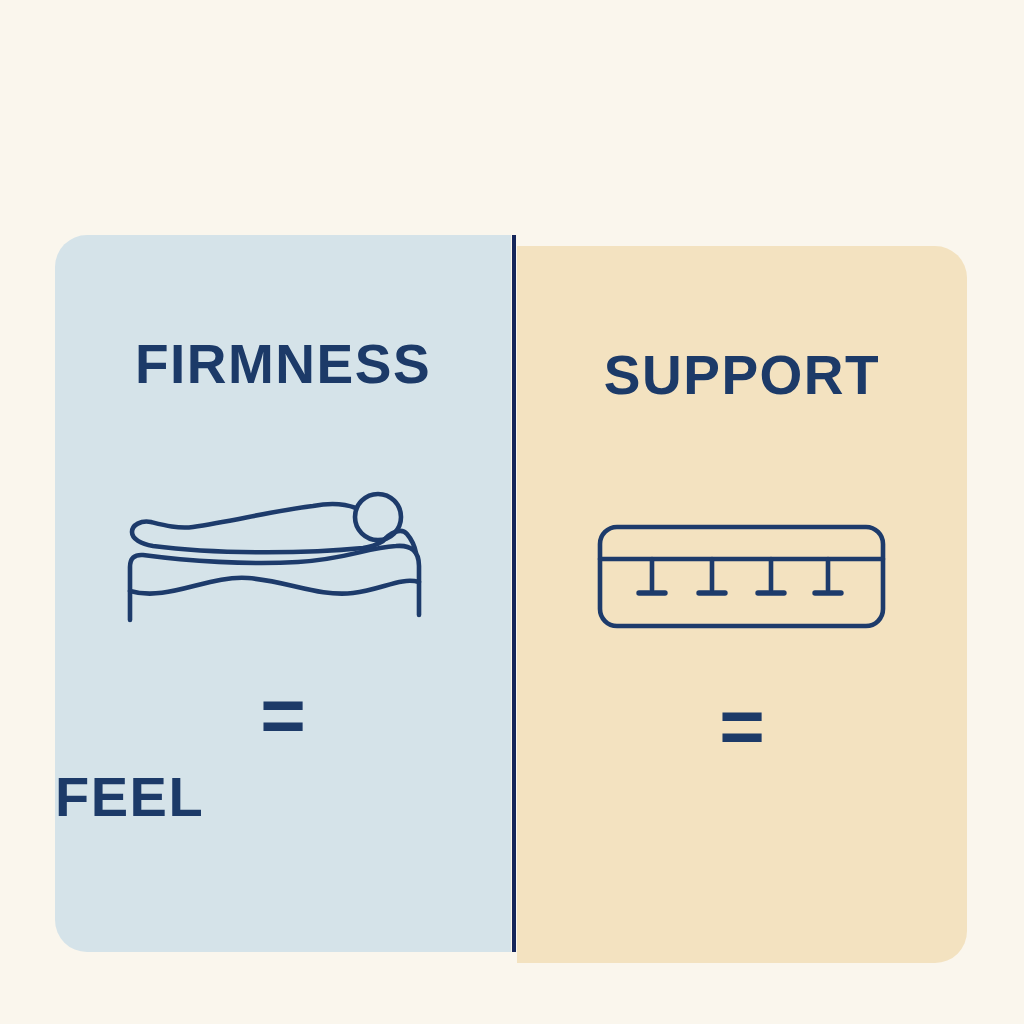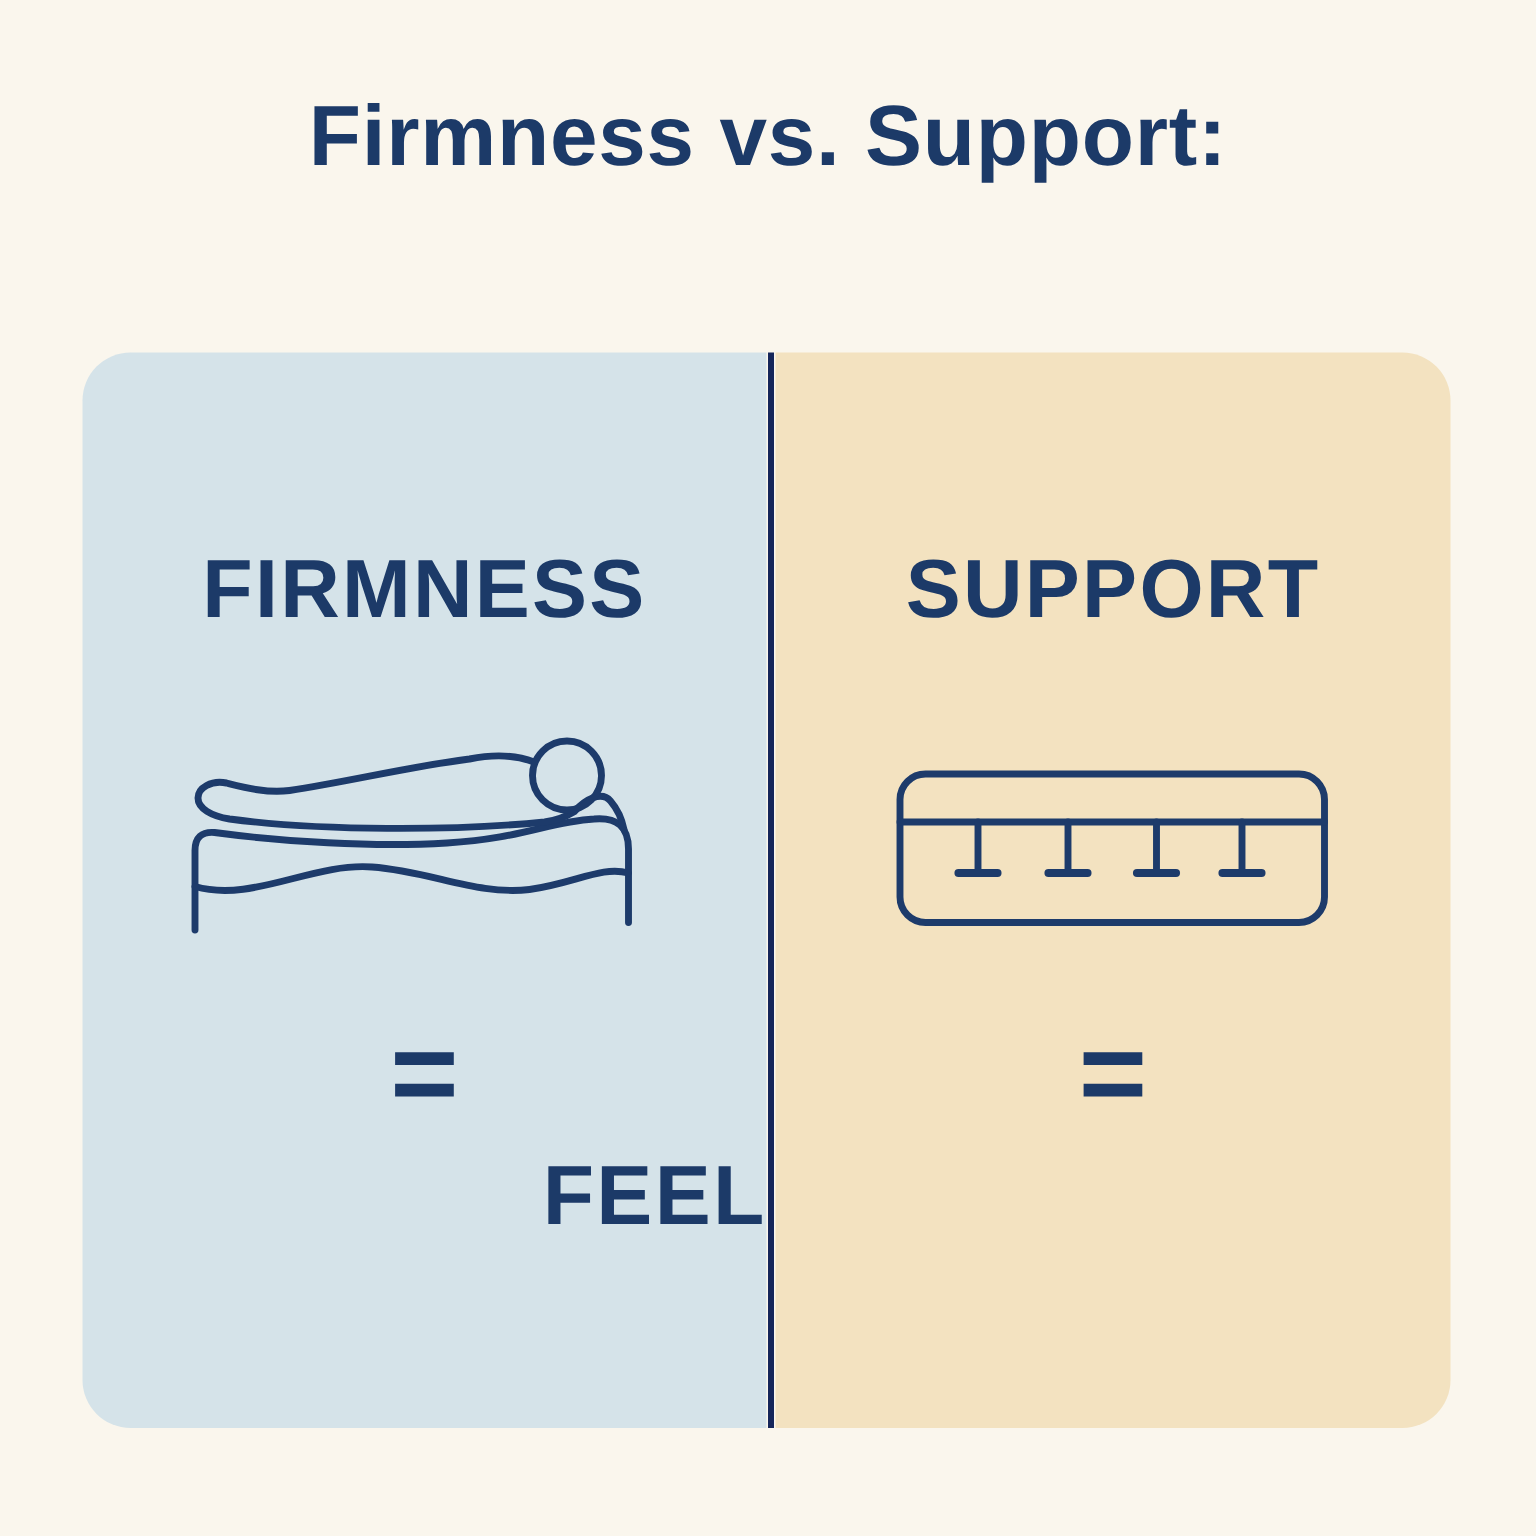--- a/index.html
+++ b/index.html
@@ -36,32 +36,33 @@
     left: 55px;
     width: 456px;
     background: #d5e3e9;
     border-radius: 32px 0 0 32px;
   }
   .panel-right {
     left: 517px;
     width: 450px;
     background: #f3e2c0;
     border-radius: 0 32px 32px 0;
+    margin-top: 11px;
   }
   .divider {
     position: absolute;
     top: 235px;
     left: 512px;
     width: 4px;
     height: 717px;
     background: #15265a;
   }
   .panel-heading {
     position: absolute;
-    top: 128px;
+    top: 100px;
     left: 0;
     width: 100%;
     text-align: center;
     color: #1c3a68;
     font-size: 55px;
     line-height: 58px;
     font-weight: 700;
     letter-spacing: 1.5px;
   }
   .icon-wrap {
@@ -84,21 +85,21 @@
     justify-content: center;
     color: #1c3a68;
     font-size: 78px;
     font-weight: 700;
   }
   .panel-word {
     position: absolute;
     top: 532px;
     left: 0;
     width: 100%;
-    text-align: right;
+    text-align: left;
     color: #1c3a68;
     font-size: 56px;
     line-height: 60px;
     font-weight: 700;
     letter-spacing: 1.5px;
   }
   svg .stroke {
     fill: none;
     stroke: #1d3b6b;
     stroke-width: 4.6;
@@ -106,21 +107,20 @@
     stroke-linejoin: round;
   }
   svg .stroke-thick { stroke-width: 5.4; }
 </style>
 </head>
 <body>
 
 <div class="canvas">
 
   <div class="title">
-    <div>Firmness vs. Support:</div>
   </div>
 
   <div class="panel panel-left">
     <div class="panel-heading">FIRMNESS</div>
 
     <div class="icon-wrap person">
       <svg width="340" height="155" viewBox="0 0 340 155" xmlns="http://www.w3.org/2000/svg">
 
         <path class="stroke" d="M17,150 V97 Q17,84 30,85 C75,91 135,95 185,92 C235,89 252,78 283,76 Q306,74 306,96 V145"></path>
 

